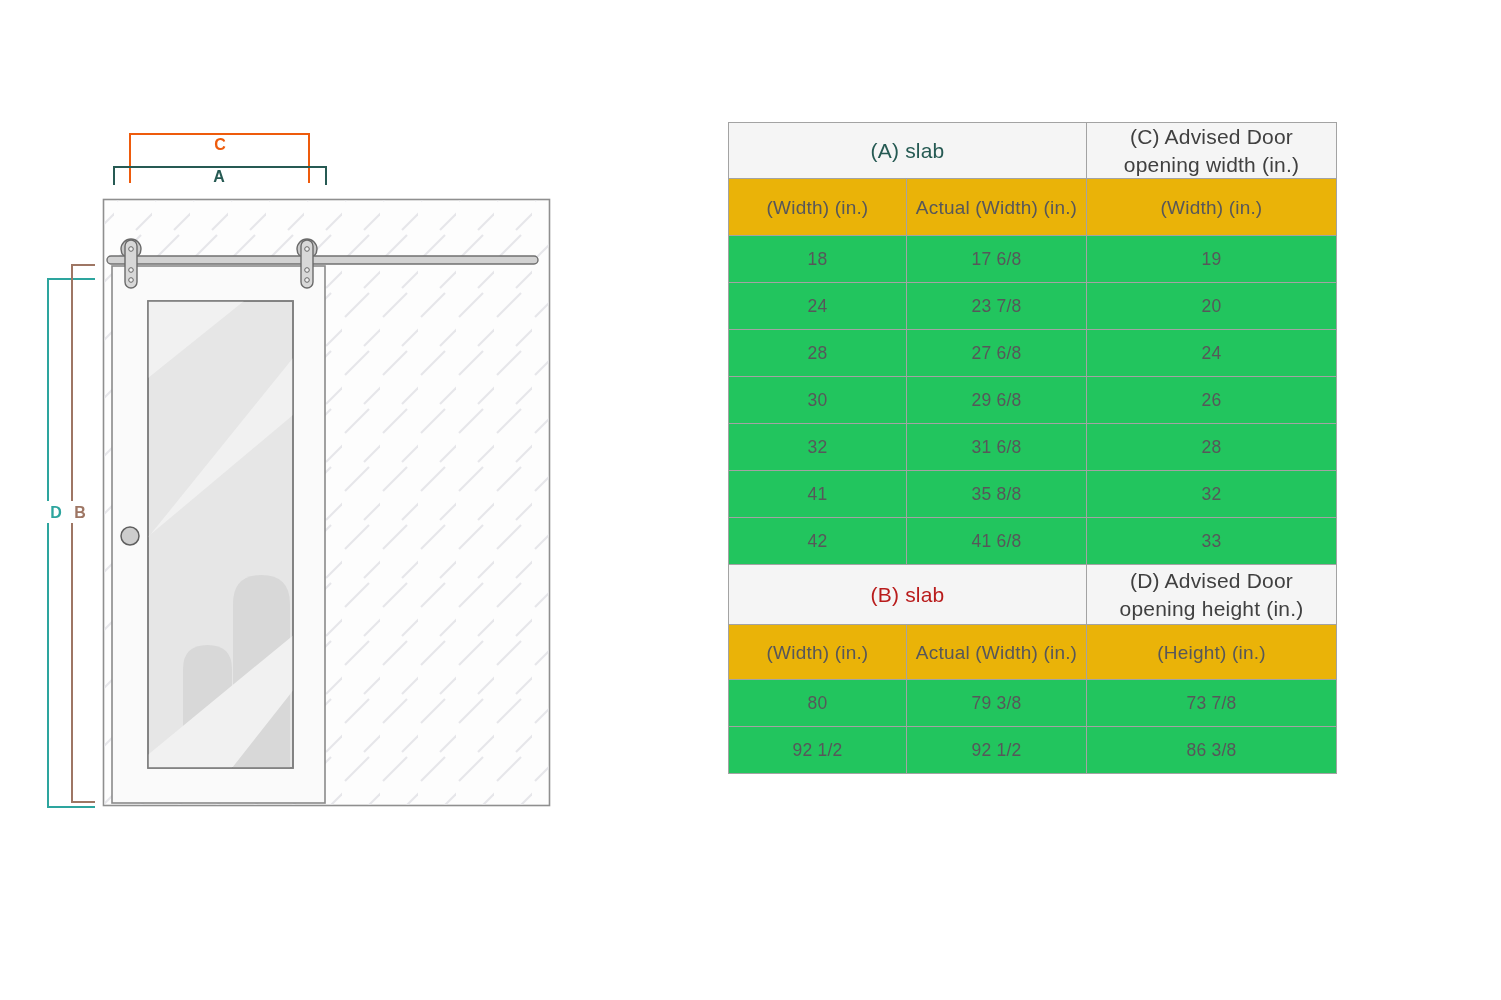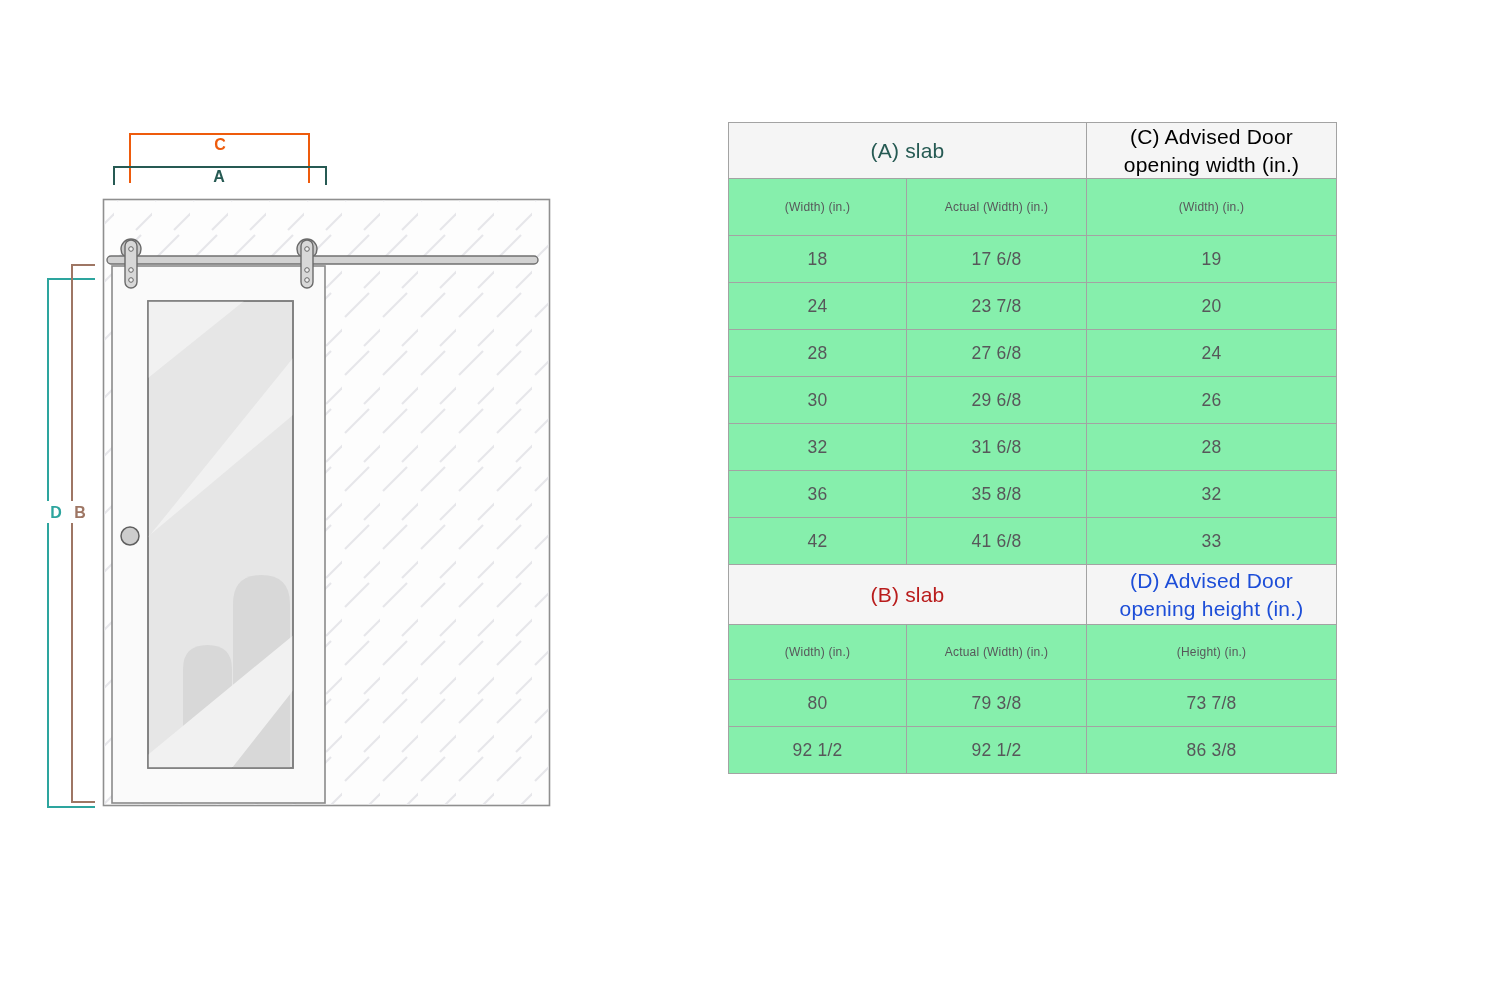--- a/index.html
+++ b/index.html
@@ -23,26 +23,26 @@
   }
   tr.sh-a{height:56px}
   tr.ch-a{height:57px}
   tr.dr{height:47px}
   tr.sh-b{height:60px}
   tr.ch-b{height:55px}
   .sec-title{
     background:#f5f5f5;
     font-size:21px;line-height:1.32;
   }
-  .col-head{font-size:12px;line-height:1.25;background:#86efac;}
-  .cell{font-size:17.5px;background:#86efac;}
+  .col-head{font-size:19px;line-height:1.25;background:#eab308;}
+  .cell{font-size:17.5px;background:#22c55e;}
   .clr-a{color:#265a53}
   .clr-b{color:#b91c1c}
-  .clr-c{color:#000000}
-  .clr-d{color:#1d4ed8}
+  .clr-c{color:#404040}
+  .clr-d{color:#404040}
 </style>
 </head>
 <body>
 
 <div class="diagram-wrap">
 <svg width="620" height="880" viewBox="0 0 620 880">
   <defs>
     <pattern id="hatch" width="38" height="58" patternUnits="userSpaceOnUse">
       <line x1="3" y1="27" x2="27" y2="3" stroke="#e6e6ea" stroke-width="2.2"></line>
       <line x1="22" y1="56" x2="46" y2="32" stroke="#e6e6ea" stroke-width="2.2"></line>
@@ -152,21 +152,21 @@
       <td class="cell">30</td>
       <td class="cell">29 6/8</td>
       <td class="cell">26</td>
     </tr>
     <tr class="dr">
       <td class="cell">32</td>
       <td class="cell">31 6/8</td>
       <td class="cell">28</td>
     </tr>
     <tr class="dr">
-      <td class="cell">36</td>
+      <td class="cell">41</td>
       <td class="cell">35 8/8</td>
       <td class="cell">32</td>
     </tr>
     <tr class="dr">
       <td class="cell">42</td>
       <td class="cell">41 6/8</td>
       <td class="cell">33</td>
     </tr>
     <tr class="sh-b">
       <td colspan="2" class="sec-title clr-b">(B) slab</td>

